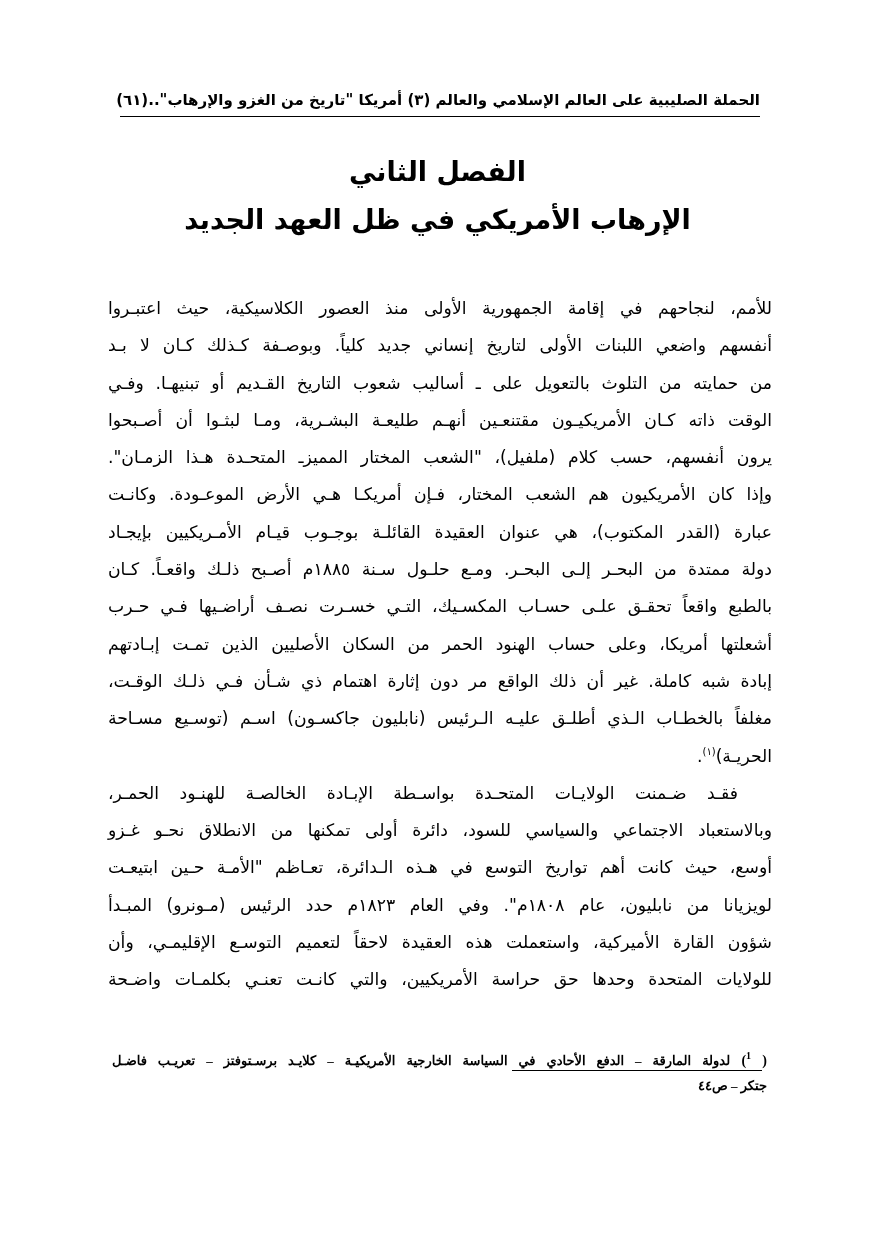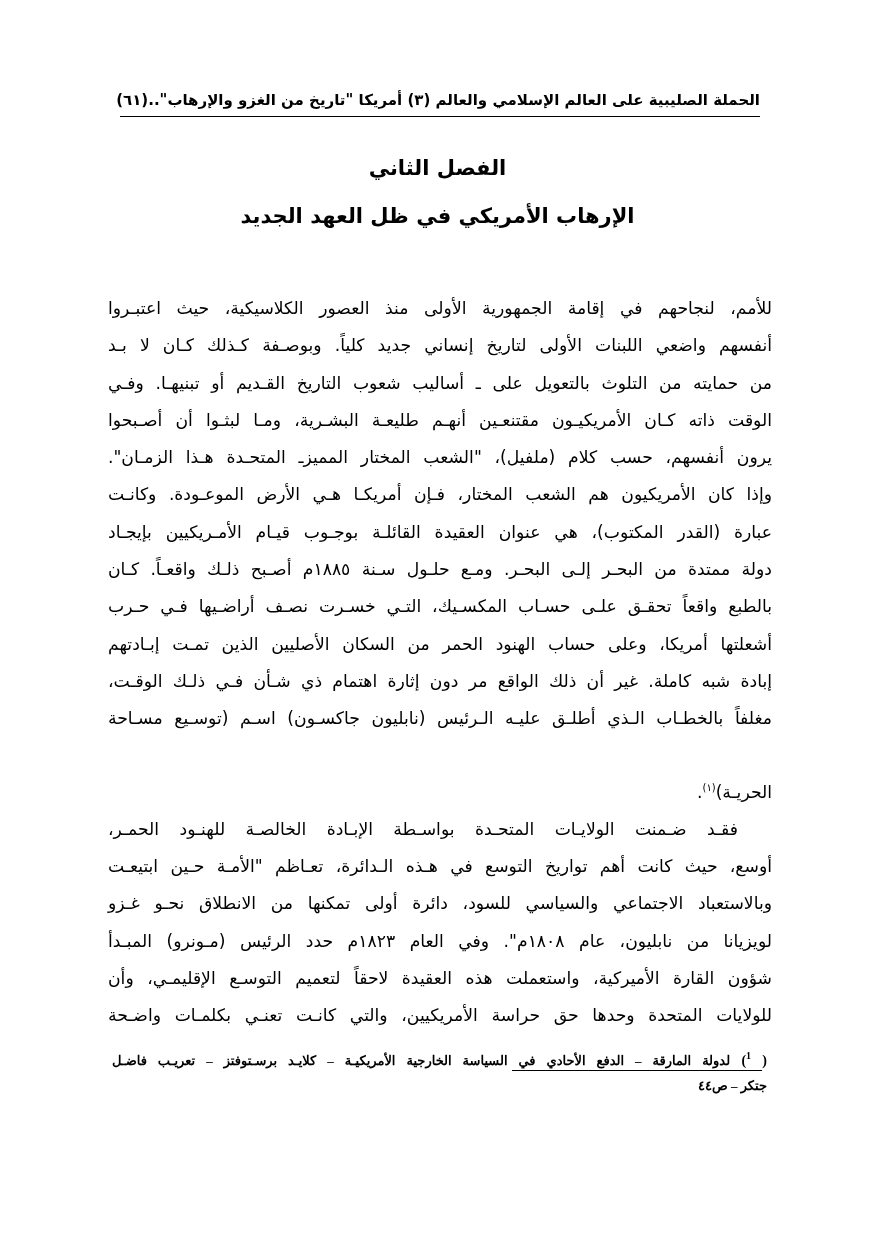--- a/index.html
+++ b/index.html
@@ -46,21 +46,21 @@
       top: 116px;
       height: 0;
       border-top: 1.5px solid #000;
     }
     .chapter-title {
       position: absolute;
       left: 0;
       width: 875px;
       text-align: center;
       font-weight: bold;
-      font-size: 21px;
+      font-size: 27px;
     }
     .chapter-title.t1 { top: 156px; }
     .chapter-title.t2 { top: 204px; }
 
     .body-text {
       position: absolute;
       left: 108px;
       width: 664px;
       top: 290px;
       font-size: 17.2px;
@@ -70,21 +70,20 @@
       direction: rtl;
     }
     .body-text .line {
       display: block;
       text-align: justify;
       text-align-last: justify;
       white-space: nowrap;
     }
     .body-text .line.last {
       text-align-last: right;
-      margin-top: 36px;
     }
     .body-text .para-start {
       padding-right: 34px;
     }
     sup.fn-ref {
       font-size: 10px;
       vertical-align: super;
       line-height: 0;
     }
     .footnote-rule {
@@ -149,22 +148,22 @@
       <span class="line">عبارة (القدر المكتوب)، هي عنوان العقيدة القائلـة بوجـوب قيـام الأمـريكيين بإيجـاد</span>
       <span class="line">دولة ممتدة من البحـر إلـى البحـر. ومـع حلـول سـنة ١٨٨٥م أصـبح ذلـك واقعـاً. كـان</span>
       <span class="line">بالطبع واقعاً تحقـق علـى حسـاب المكسـيك، التـي خسـرت نصـف أراضـيها فـي حـرب</span>
       <span class="line">أشعلتها أمريكا، وعلى حساب الهنود الحمر من السكان الأصليين الذين تمـت إبـادتهم</span>
       <span class="line">إبادة شبه كاملة. غير أن ذلك الواقع مر دون إثارة اهتمام ذي شـأن فـي ذلـك الوقـت،</span>
       <span class="line">مغلفاً بالخطـاب الـذي أطلـق عليـه الـرئيس (نابليون جاكسـون) اسـم (توسـيع مسـاحة</span>
       <span class="line last"><span>الحريـة)</span><sup class="fn-ref">(١)</sup><span>.</span></span>
     </div>
     <div class="paragraph">
       <span class="line para-start">فقـد ضـمنت الولايـات المتحـدة بواسـطة الإبـادة الخالصـة للهنـود الحمـر،</span>
+      <span class="line">وبالاستعباد الاجتماعي والسياسي للسود، دائرة أولى تمكنها من الانطلاق نحـو غـزو</span>
       <span class="line">أوسع، حيث كانت أهم تواريخ التوسع في هـذه الـدائرة، تعـاظم "الأمـة حـين ابتيعـت</span>
-      <span class="line">وبالاستعباد الاجتماعي والسياسي للسود، دائرة أولى تمكنها من الانطلاق نحـو غـزو</span>
       <span class="line">لويزيانا من نابليون، عام ١٨٠٨م". وفي العام ١٨٢٣م حدد الرئيس (مـونرو) المبـدأ</span>
       <span class="line">شؤون القارة الأميركية، واستعملت هذه العقيدة لاحقاً لتعميم التوسـع الإقليمـي، وأن</span>
       <span class="line">للولايات المتحدة وحدها حق حراسة الأمريكيين، والتي كانـت تعنـي بكلمـات واضـحة</span>
     </div>
   </div>
 
   <div class="footnote-rule"></div>
 
   <div class="footnote">
     <span class="line"><span class="fn-mark">( <sup>1</sup>) </span><span>لدولة المارقة – الدفع الأحادي في السياسة الخارجية الأمريكيـة – كلايـد برسـتوفتز – تعريـب فاضـل</span></span>

